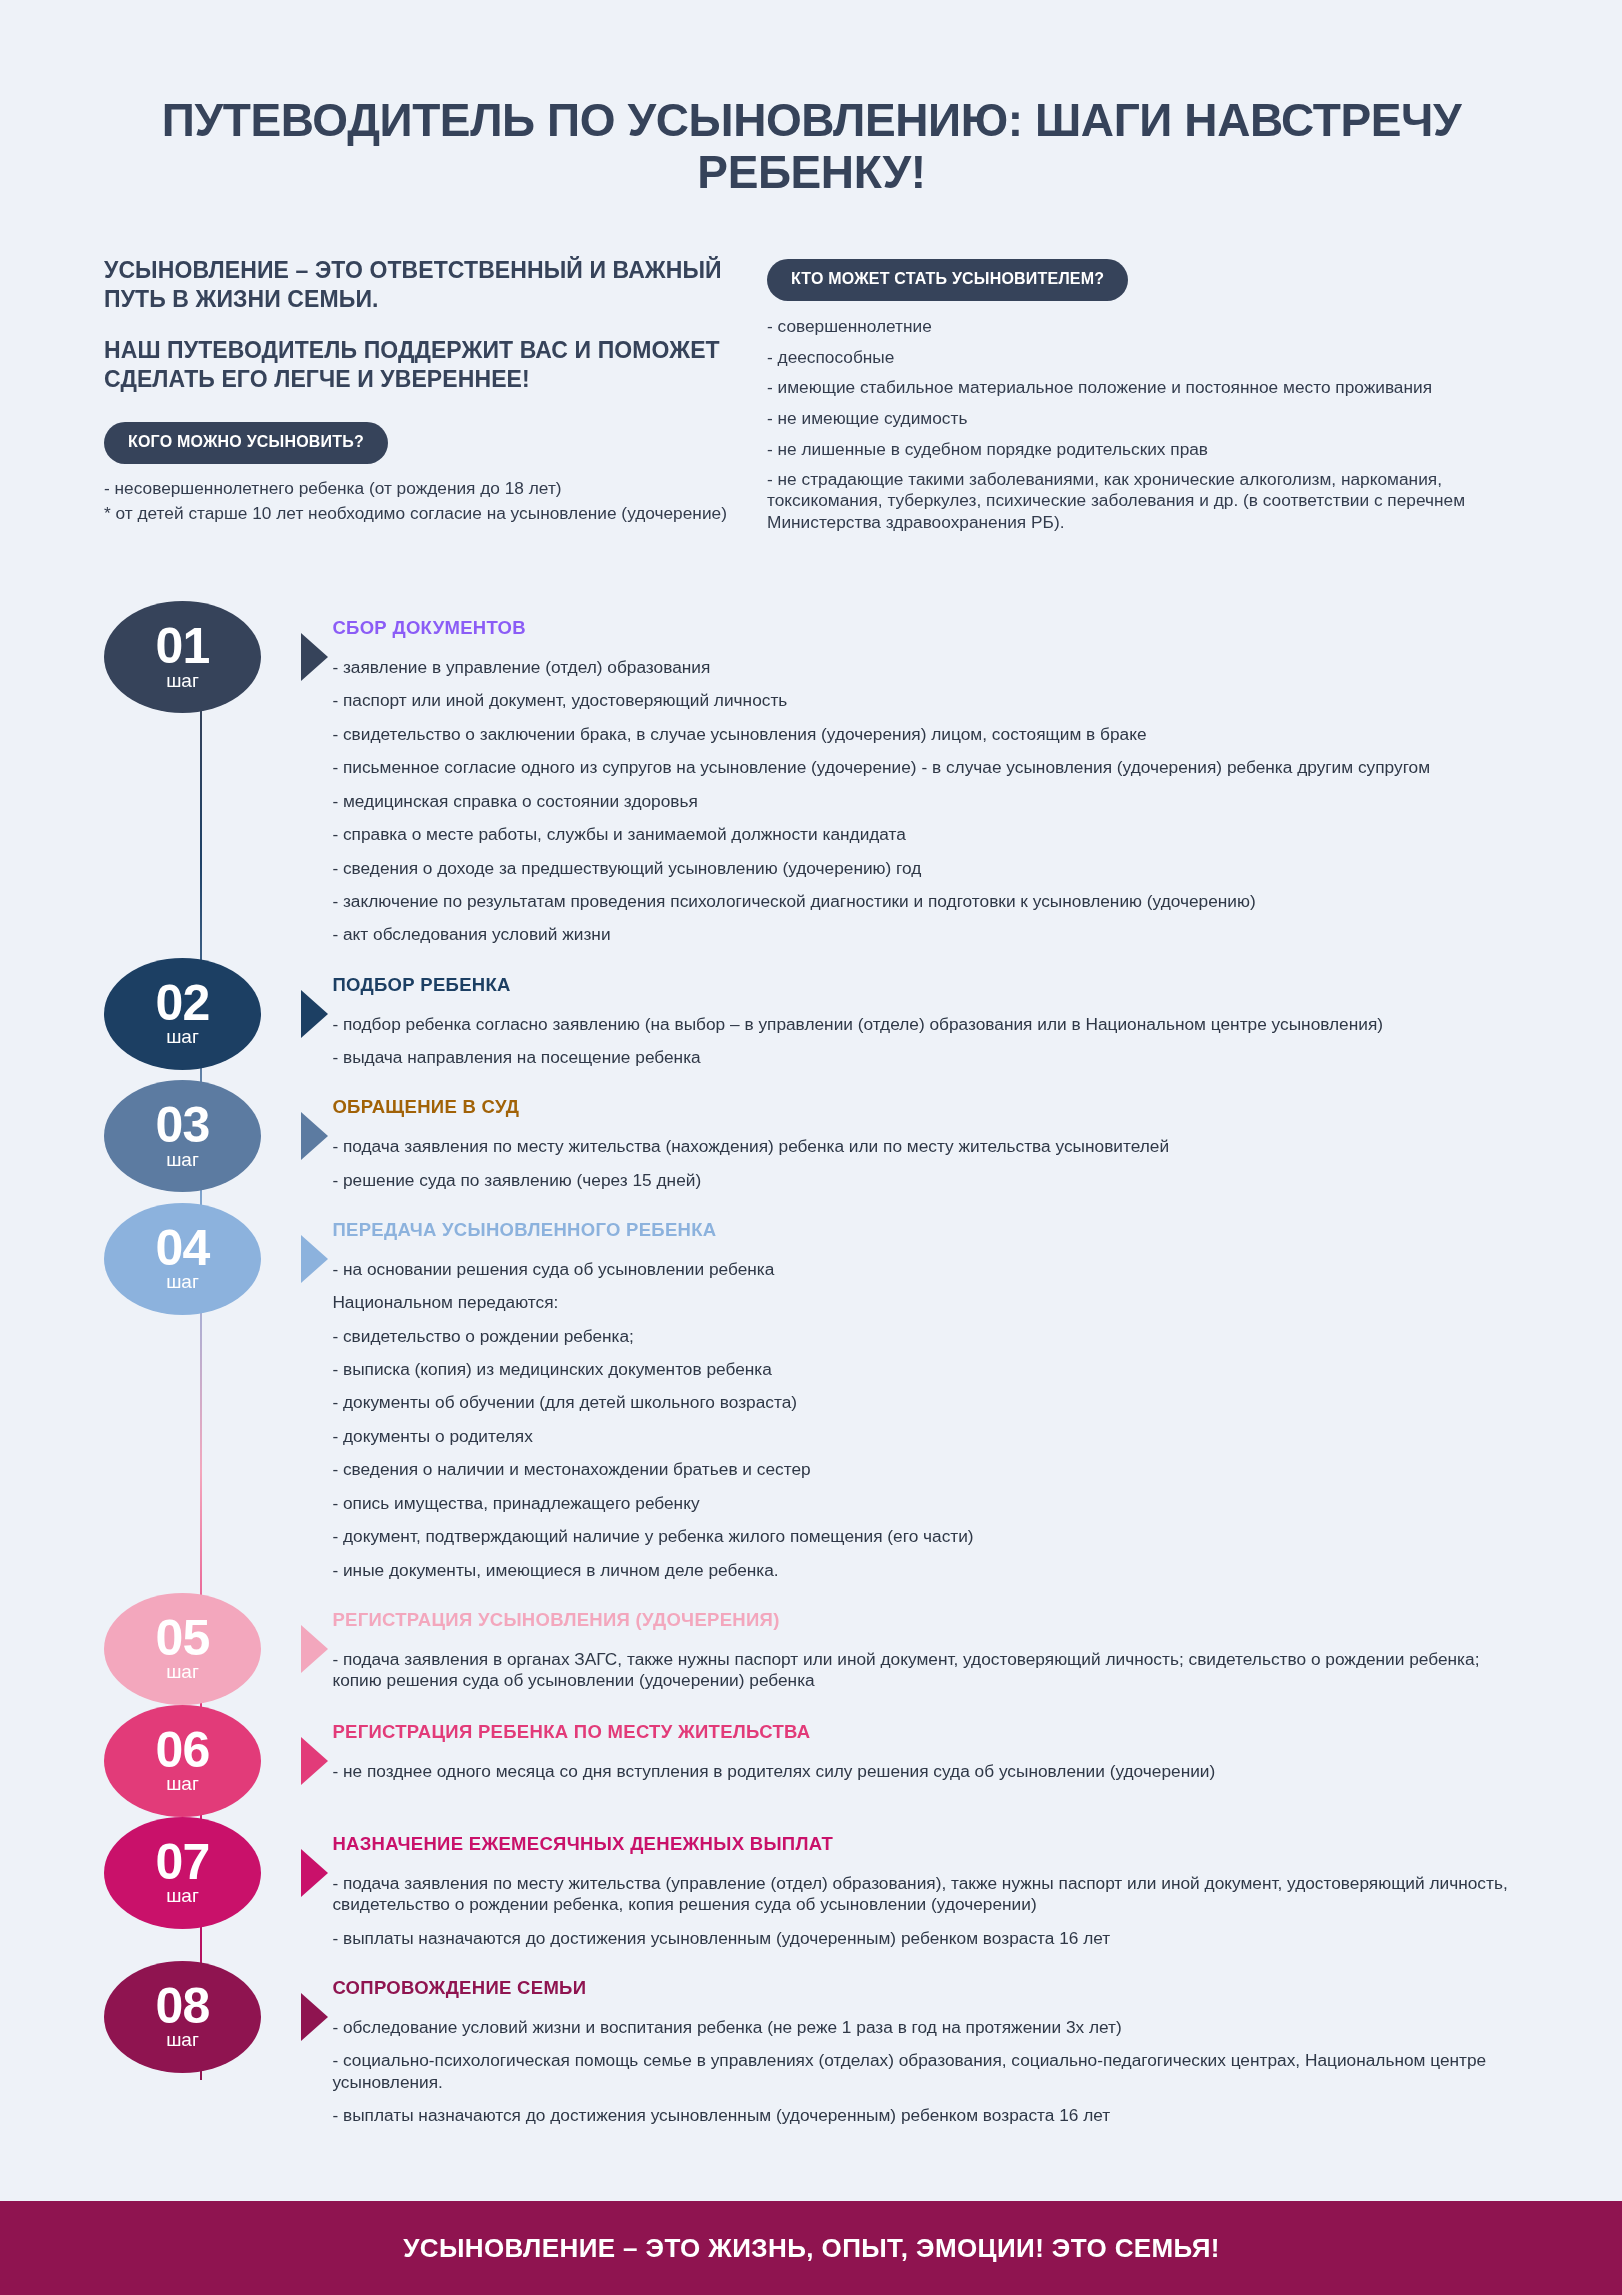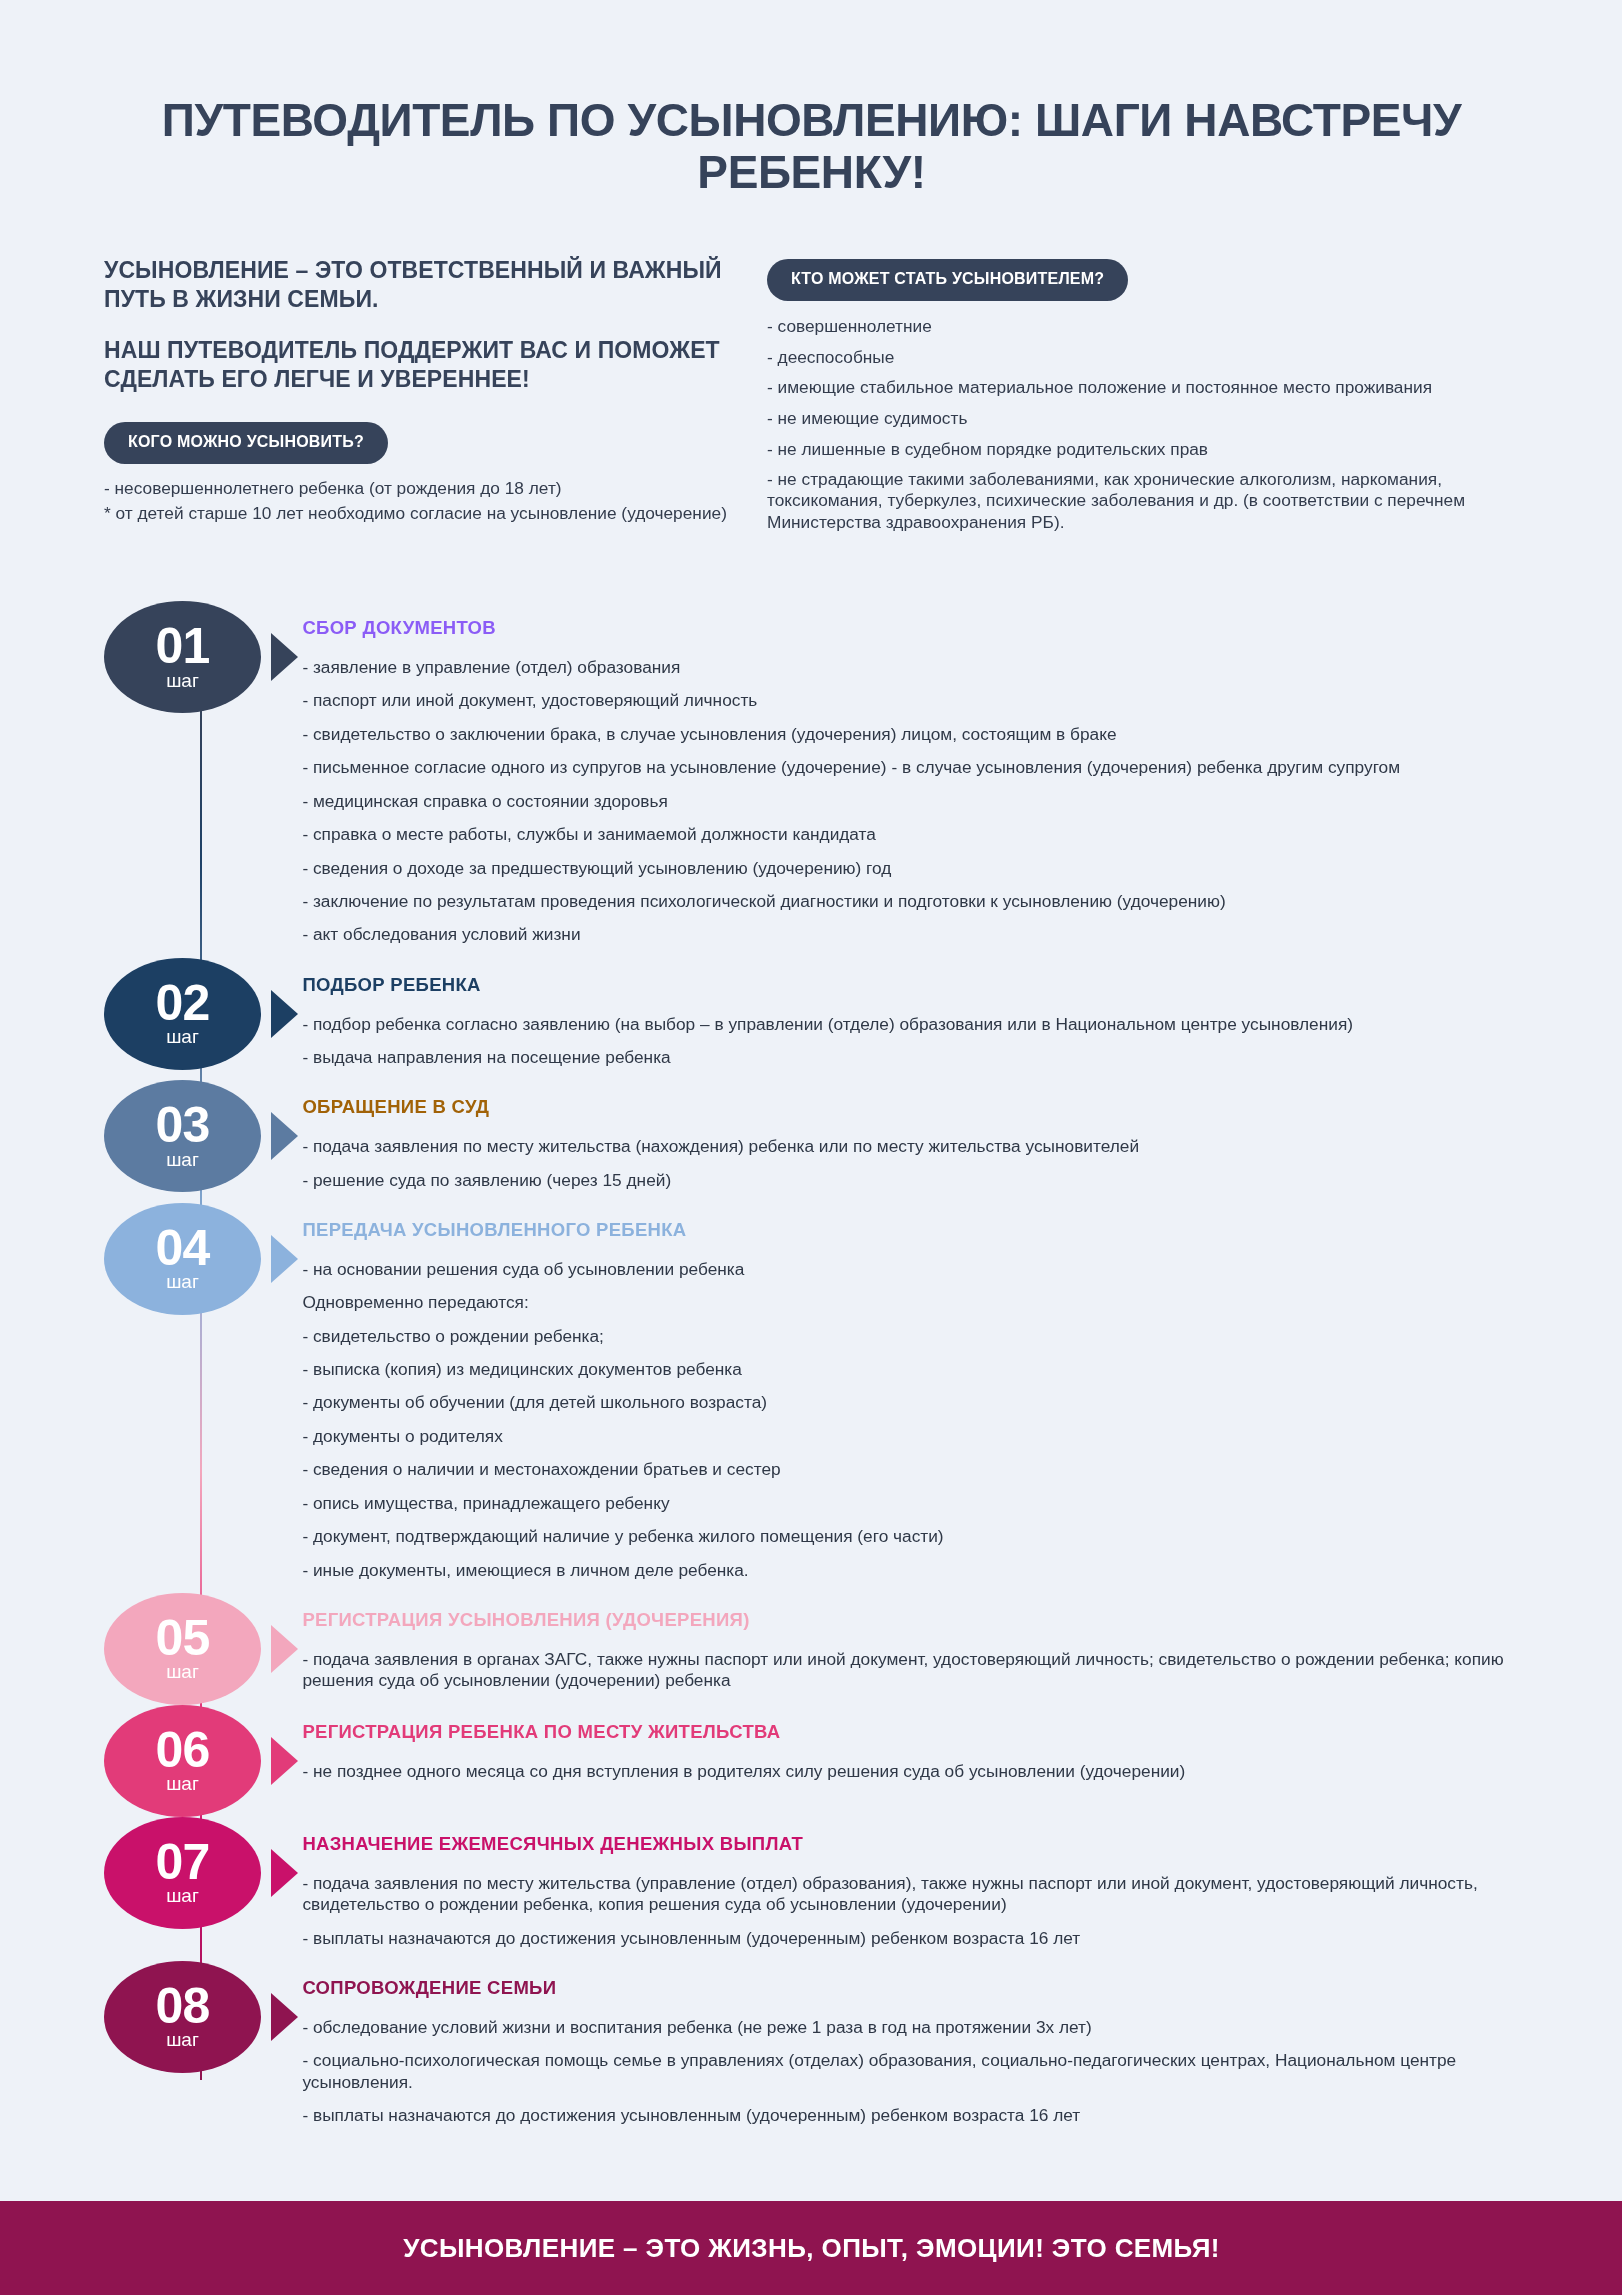--- a/index.html
+++ b/index.html
@@ -110,20 +110,21 @@
     position: relative;
     display: flex;
     align-items: flex-start;
     z-index: 1;
   }
   .marker-col {
     position: relative;
     flex: 0 0 193px;
     display: flex;
     align-items: flex-start;
+    gap: 30px;
   }
   .badge {
     position: relative;
     width: 157px;
     height: 112px;
     border-radius: 50%;
     display: flex;
     flex-direction: column;
     align-items: center;
     justify-content: center;
@@ -287,21 +288,21 @@
           <div class="badge" style="background: rgb(140, 178, 221);">
             <div class="num">04</div>
             <div class="word">шаг</div>
           </div>
           <div class="arrow" style="color: rgb(140, 178, 221);"></div>
         </div>
         <div class="step-body">
           <div class="step-title" style="color: rgb(140, 178, 221);">ПЕРЕДАЧА УСЫНОВЛЕННОГО РЕБЕНКА</div>
           <ul class="step-list">
             <li>- на основании решения суда об усыновлении ребенка</li>
-            <li>Одновременно передаются:</li>
+            <li>Национальном передаются:</li>
             <li>- свидетельство о рождении ребенка;</li>
             <li>- выписка (копия) из медицинских документов ребенка</li>
             <li>- документы об обучении (для детей школьного возраста)</li>
             <li>- документы о родителях</li>
             <li>- сведения о наличии и местонахождении братьев и сестер</li>
             <li>- опись имущества, принадлежащего ребенку</li>
             <li>- документ, подтверждающий наличие у ребенка жилого помещения (его части)</li>
             <li>- иные документы, имеющиеся в личном деле ребенка.</li>
           </ul>
         </div>

